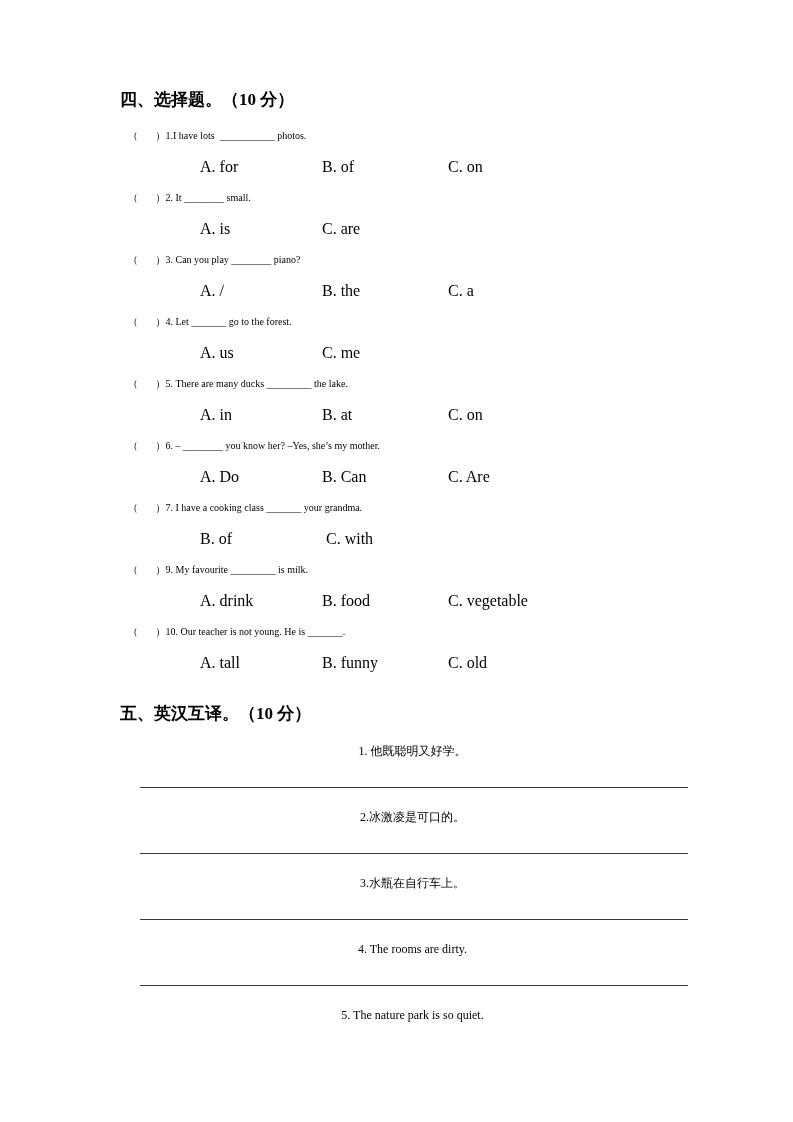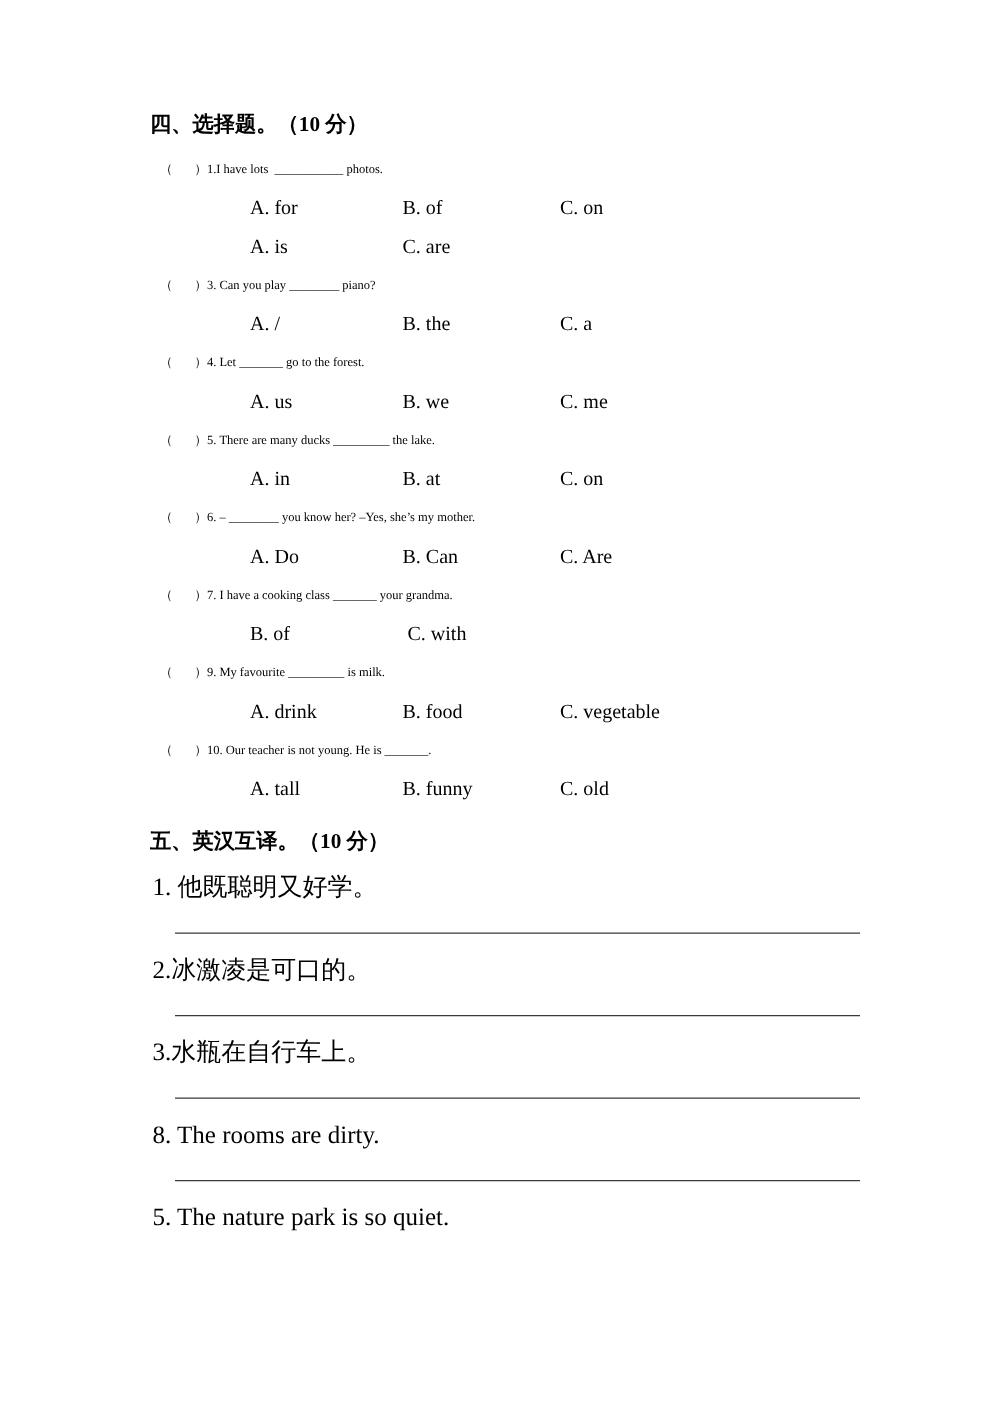--- a/index.html
+++ b/index.html
@@ -34,28 +34,29 @@
   .bracket { white-space: pre; }
   .opt-line {
     margin-left: 80px;
     line-height: 31px;
     font-size: 16px;
     display: flex;
   }
   .col-a { width: 122px; white-space: pre; }
   .col-b { width: 126px; white-space: pre; }
   .col-c { flex: 1; white-space: pre; }
-  .tr-section { margin-top: 14px; }
+  .tr-section { margin-top: 24px; }
   .tr-section .section-title { margin-bottom: 12px; }
   .tr-item { }
   .tr-text {
-    font-size: 20px;
+    font-size: 12px;
     line-height: 26px;
     margin-left: 2px;
     white-space: pre;
+    text-align: center;
   }
   .answer-line {
     height: 1px;
     border-bottom: 1px solid #3a3a3a;
     width: 548px;
     margin: 23px 0 16px 20px;
   }
 </style>
 </head>
 <body>
@@ -68,40 +69,40 @@
     <div class="q-block">
       <div class="q-line"><span class="bracket">（       ）</span><span class="q-text">1.I have lots  ___________ photos.</span></div>
       <div class="opt-line">
           <span class="col-a">A. for</span>
           <span class="col-b">B. of</span>
           <span class="col-c">C. on</span>
         </div>
     </div>
 
     <div class="q-block">
+      <div class="q-line"><span class="bracket">（       ）</span><span class="q-text">2. It ________ small.</span></div>
       <div class="opt-line">
           <span class="col-a">A. is</span>
           <span class="col-c">C. are</span>
         </div>
     </div>
 
     <div class="q-block">
       <div class="q-line"><span class="bracket">（       ）</span><span class="q-text">3. Can you play ________ piano?</span></div>
       <div class="opt-line">
           <span class="col-a">A. /</span>
           <span class="col-b">B. the</span>
           <span class="col-c">C. a</span>
         </div>
     </div>
 
     <div class="q-block">
       <div class="q-line"><span class="bracket">（       ）</span><span class="q-text">4. Let _______ go to the forest.</span></div>
       <div class="opt-line">
           <span class="col-a">A. us</span>
-          <span class="col-b">B. we</span>
           <span class="col-c">C. me</span>
         </div>
     </div>
 
     <div class="q-block">
       <div class="q-line"><span class="bracket">（       ）</span><span class="q-text">5. There are many ducks _________ the lake.</span></div>
       <div class="opt-line">
           <span class="col-a">A. in</span>
           <span class="col-b">B. at</span>
           <span class="col-c">C. on</span>
@@ -157,21 +158,21 @@
       <div class="tr-text">2.冰激凌是可口的。</div>
       <div class="answer-line"></div>
     </div>
 
     <div class="tr-item">
       <div class="tr-text">3.水瓶在自行车上。</div>
       <div class="answer-line"></div>
     </div>
 
     <div class="tr-item">
-      <div class="tr-text">8. The rooms are dirty.</div>
+      <div class="tr-text">4. The rooms are dirty.</div>
       <div class="answer-line"></div>
     </div>
 
     <div class="tr-item">
       <div class="tr-text">5. The nature park is so quiet.</div>
     </div>
   </section>
 
 </div>
 

